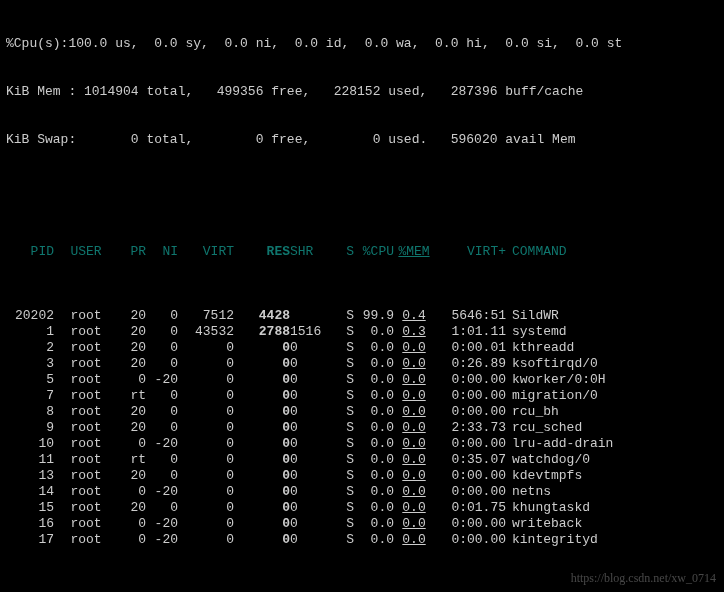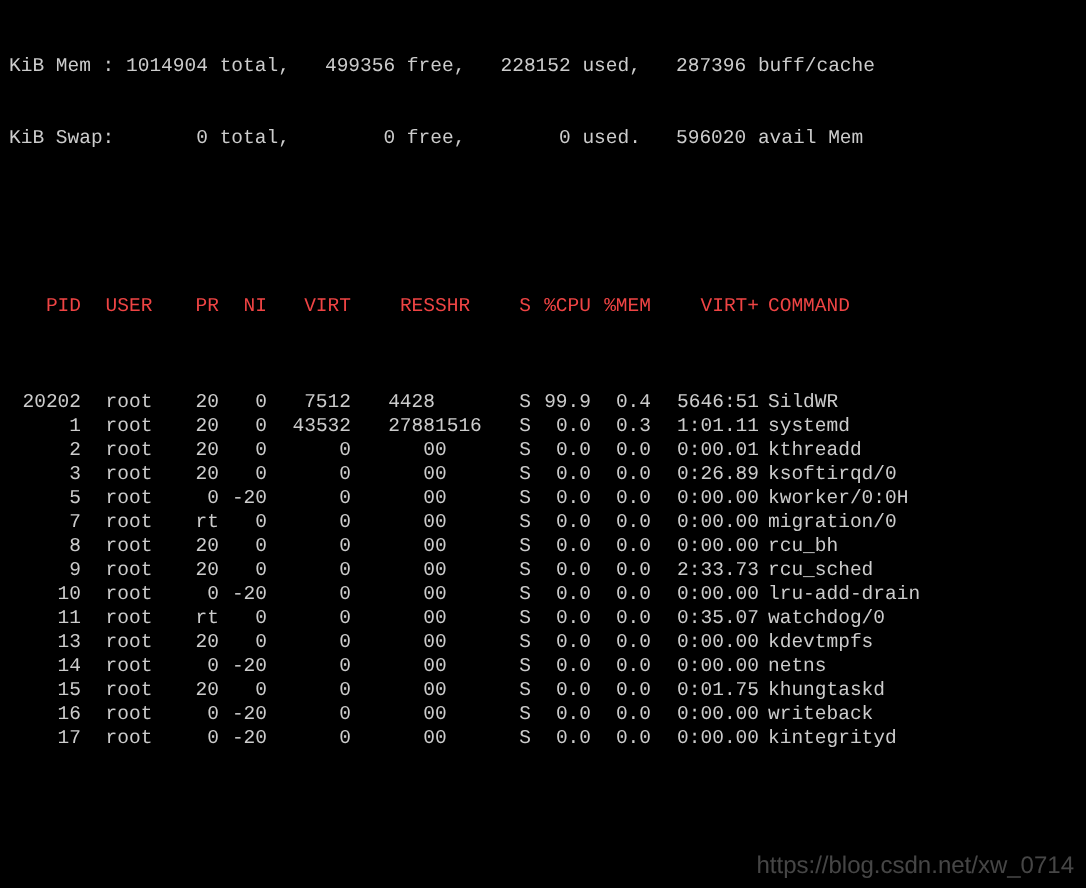--- a/index.html
+++ b/index.html
@@ -16,57 +16,58 @@
   }
   .term {
     padding: 4px 6px;
     white-space: pre;
   }
   .summary-line {
     white-space: pre;
   }
   .header-row {
     background: #000;
-    color: #ef4444;
+    color: #0f766e;
     display: flex;
   }
   .header-row span, .row span {
     display: inline-block;
     overflow: hidden;
   }
   .row {
     display: flex;
   }
   
   .c-pid   { width: 48px; text-align: right; }
   .c-user  { width: 56px; text-align: center; padding-left:4px;}
   .c-pr    { width: 32px; text-align: right; }
   .c-ni    { width: 32px; text-align: right; }
   .c-virt  { width: 56px; text-align: right; }
-  .c-res   { width: 56px; text-align: right; }
+  .c-res   { width: 56px; text-align: right; font-weight: bold; }
   .c-shr   { width: 48px; text-align: left; }
   .c-s     { width: 16px; text-align: right; }
   .c-cpu   { width: 40px; text-align: right; }
-  .c-mem   { width: 40px; text-align: right; }
+  .c-mem   { width: 40px; text-align: center; text-decoration: underline; }
   .c-time  { width: 72px; text-align: right; }
   .c-cmd   { flex: 1; text-align: left; padding-left:6px;}
   .watermark {
     position: absolute;
     right: 8px;
     bottom: 6px;
     color: rgba(200,200,200,0.35);
-    font-size: 16px;
-    font-family: Liberation Sans, sans-serif;
+    font-size: 12px;
+    font-family: Liberation Serif, serif;
     pointer-events: none;
   }
 </style>
 </head>
 <body>
 
 <div class="term">
+  <div class="summary-line">%Cpu(s):100.0 us,  0.0 sy,  0.0 ni,  0.0 id,  0.0 wa,  0.0 hi,  0.0 si,  0.0 st</div>
   <div class="summary-line">KiB Mem : 1014904 total,   499356 free,   228152 used,   287396 buff/cache</div>
   <div class="summary-line">KiB Swap:       0 total,        0 free,        0 used.   596020 avail Mem</div>
   <div style="height:16px"></div>
 
   <div class="header-row">
     <span class="c-pid">PID</span>
     <span class="c-user">USER</span>
     <span class="c-pr">PR</span>
     <span class="c-ni">NI</span>
     <span class="c-virt">VIRT</span>

